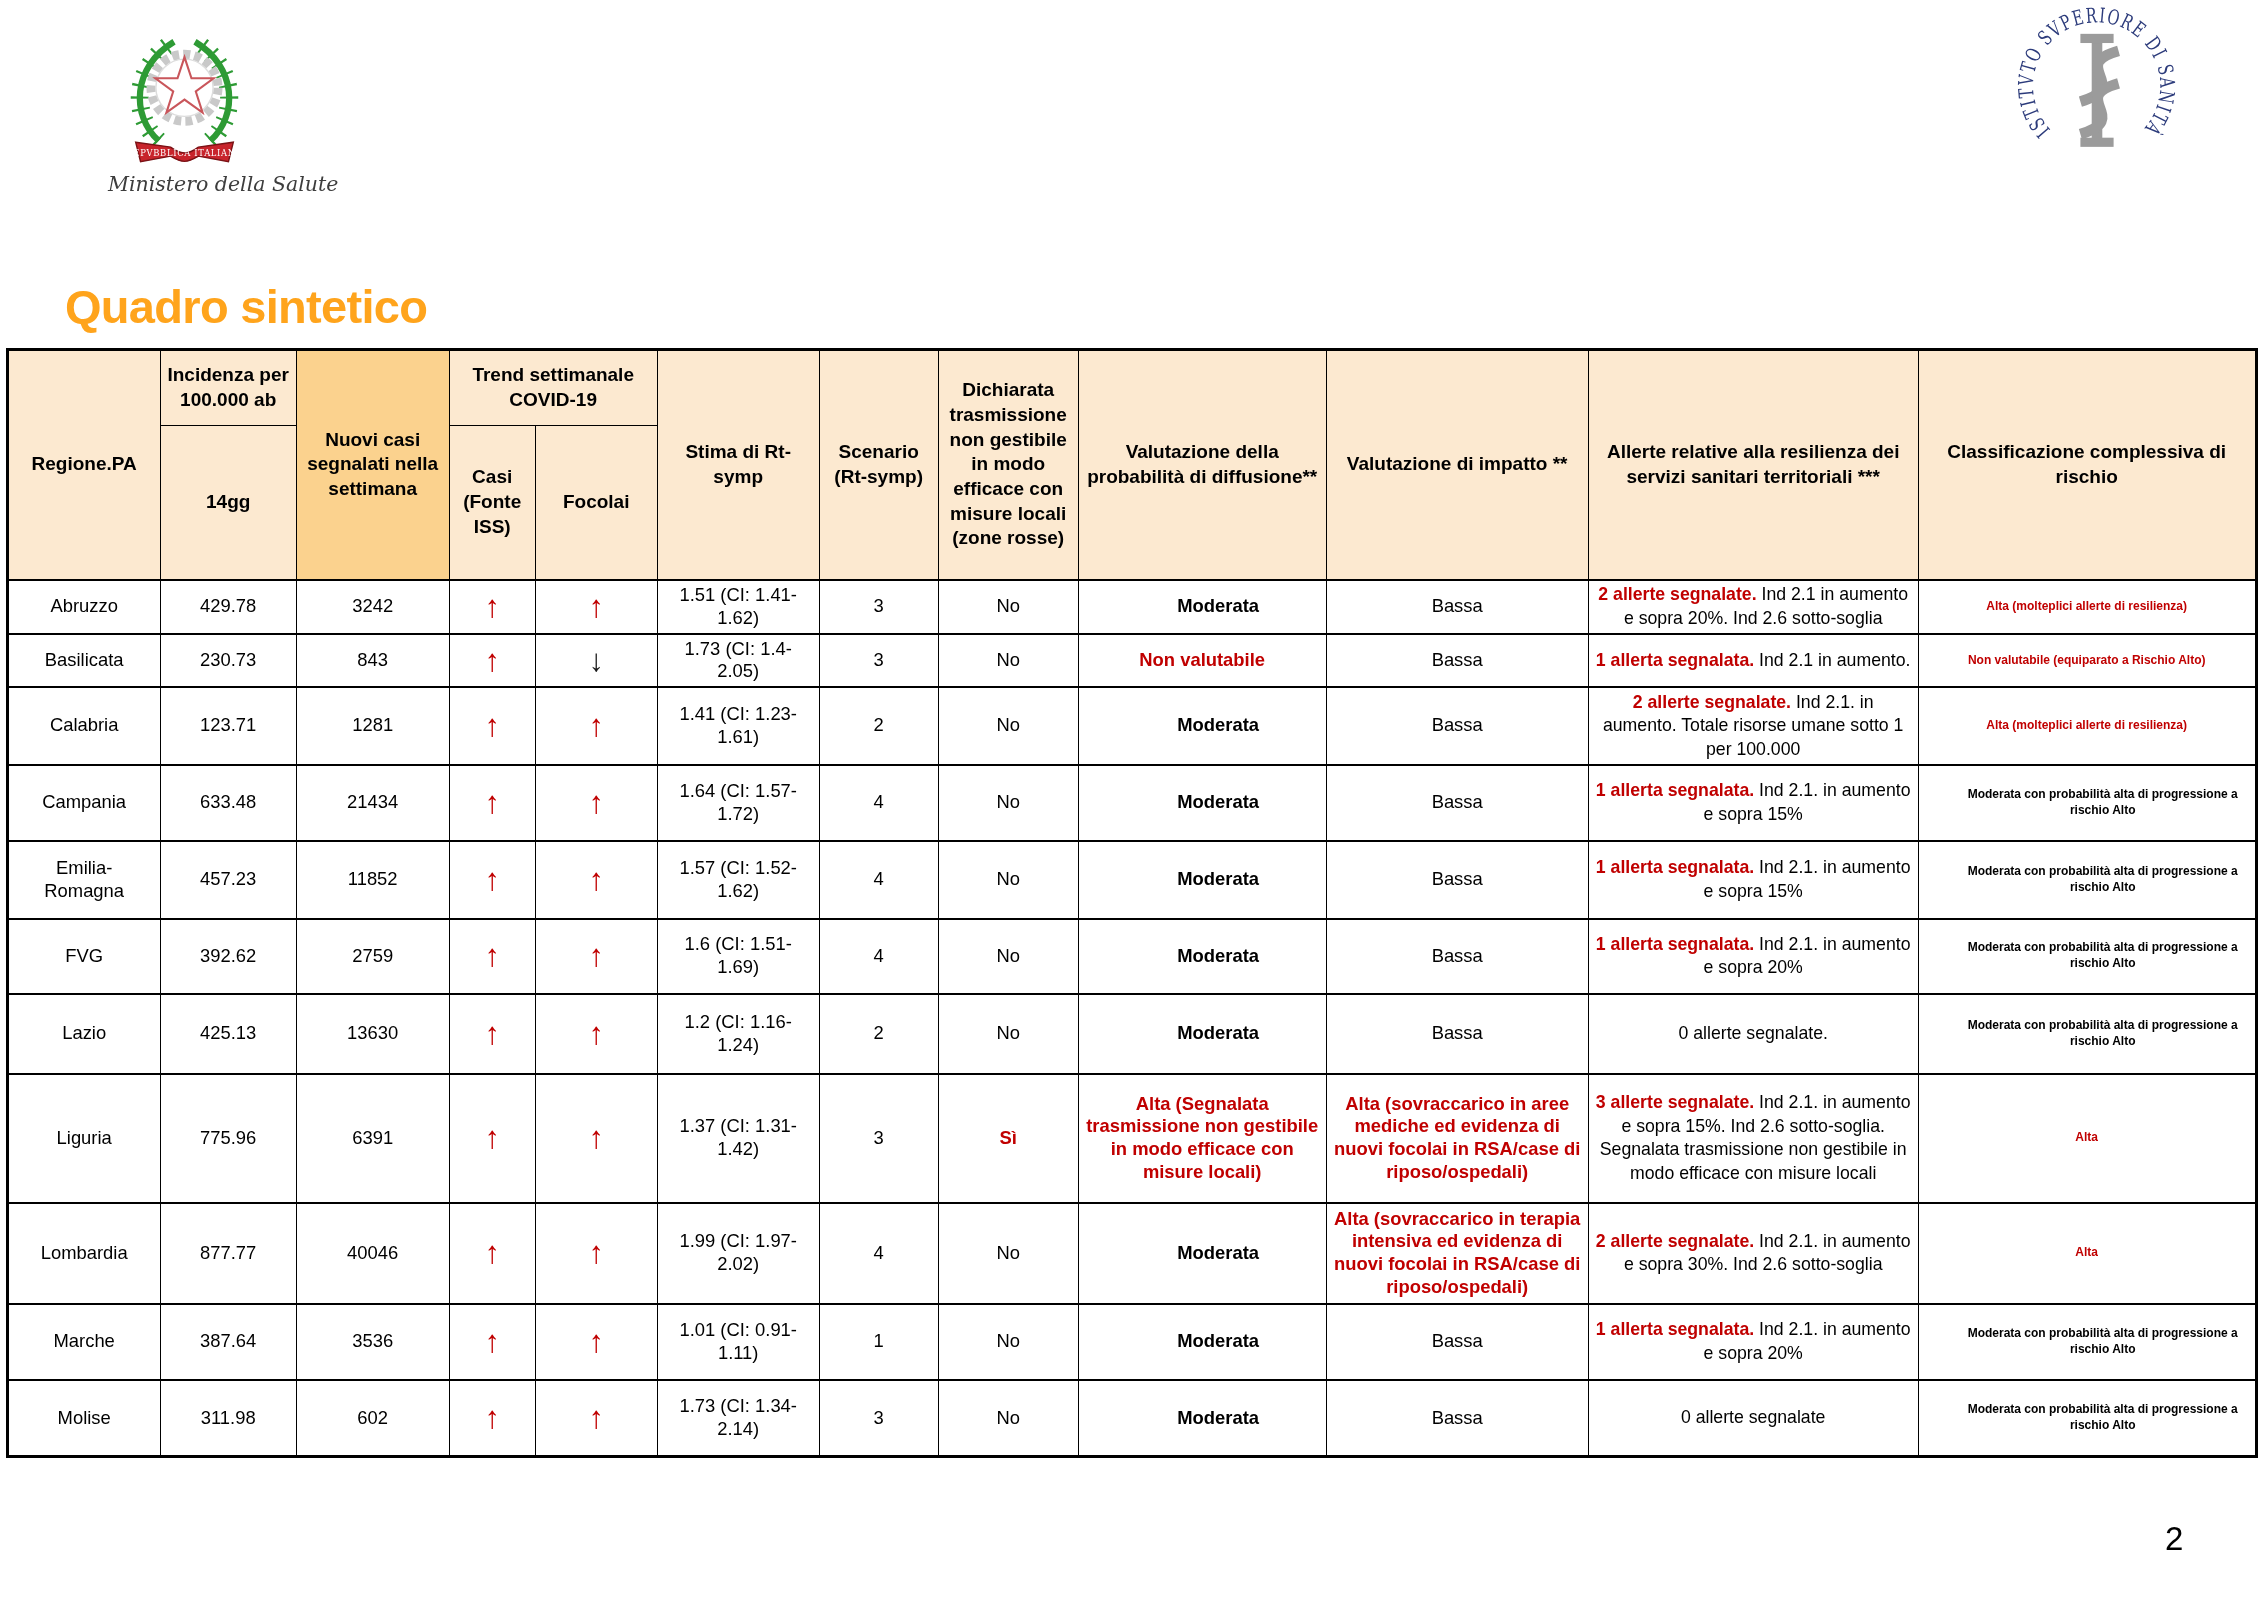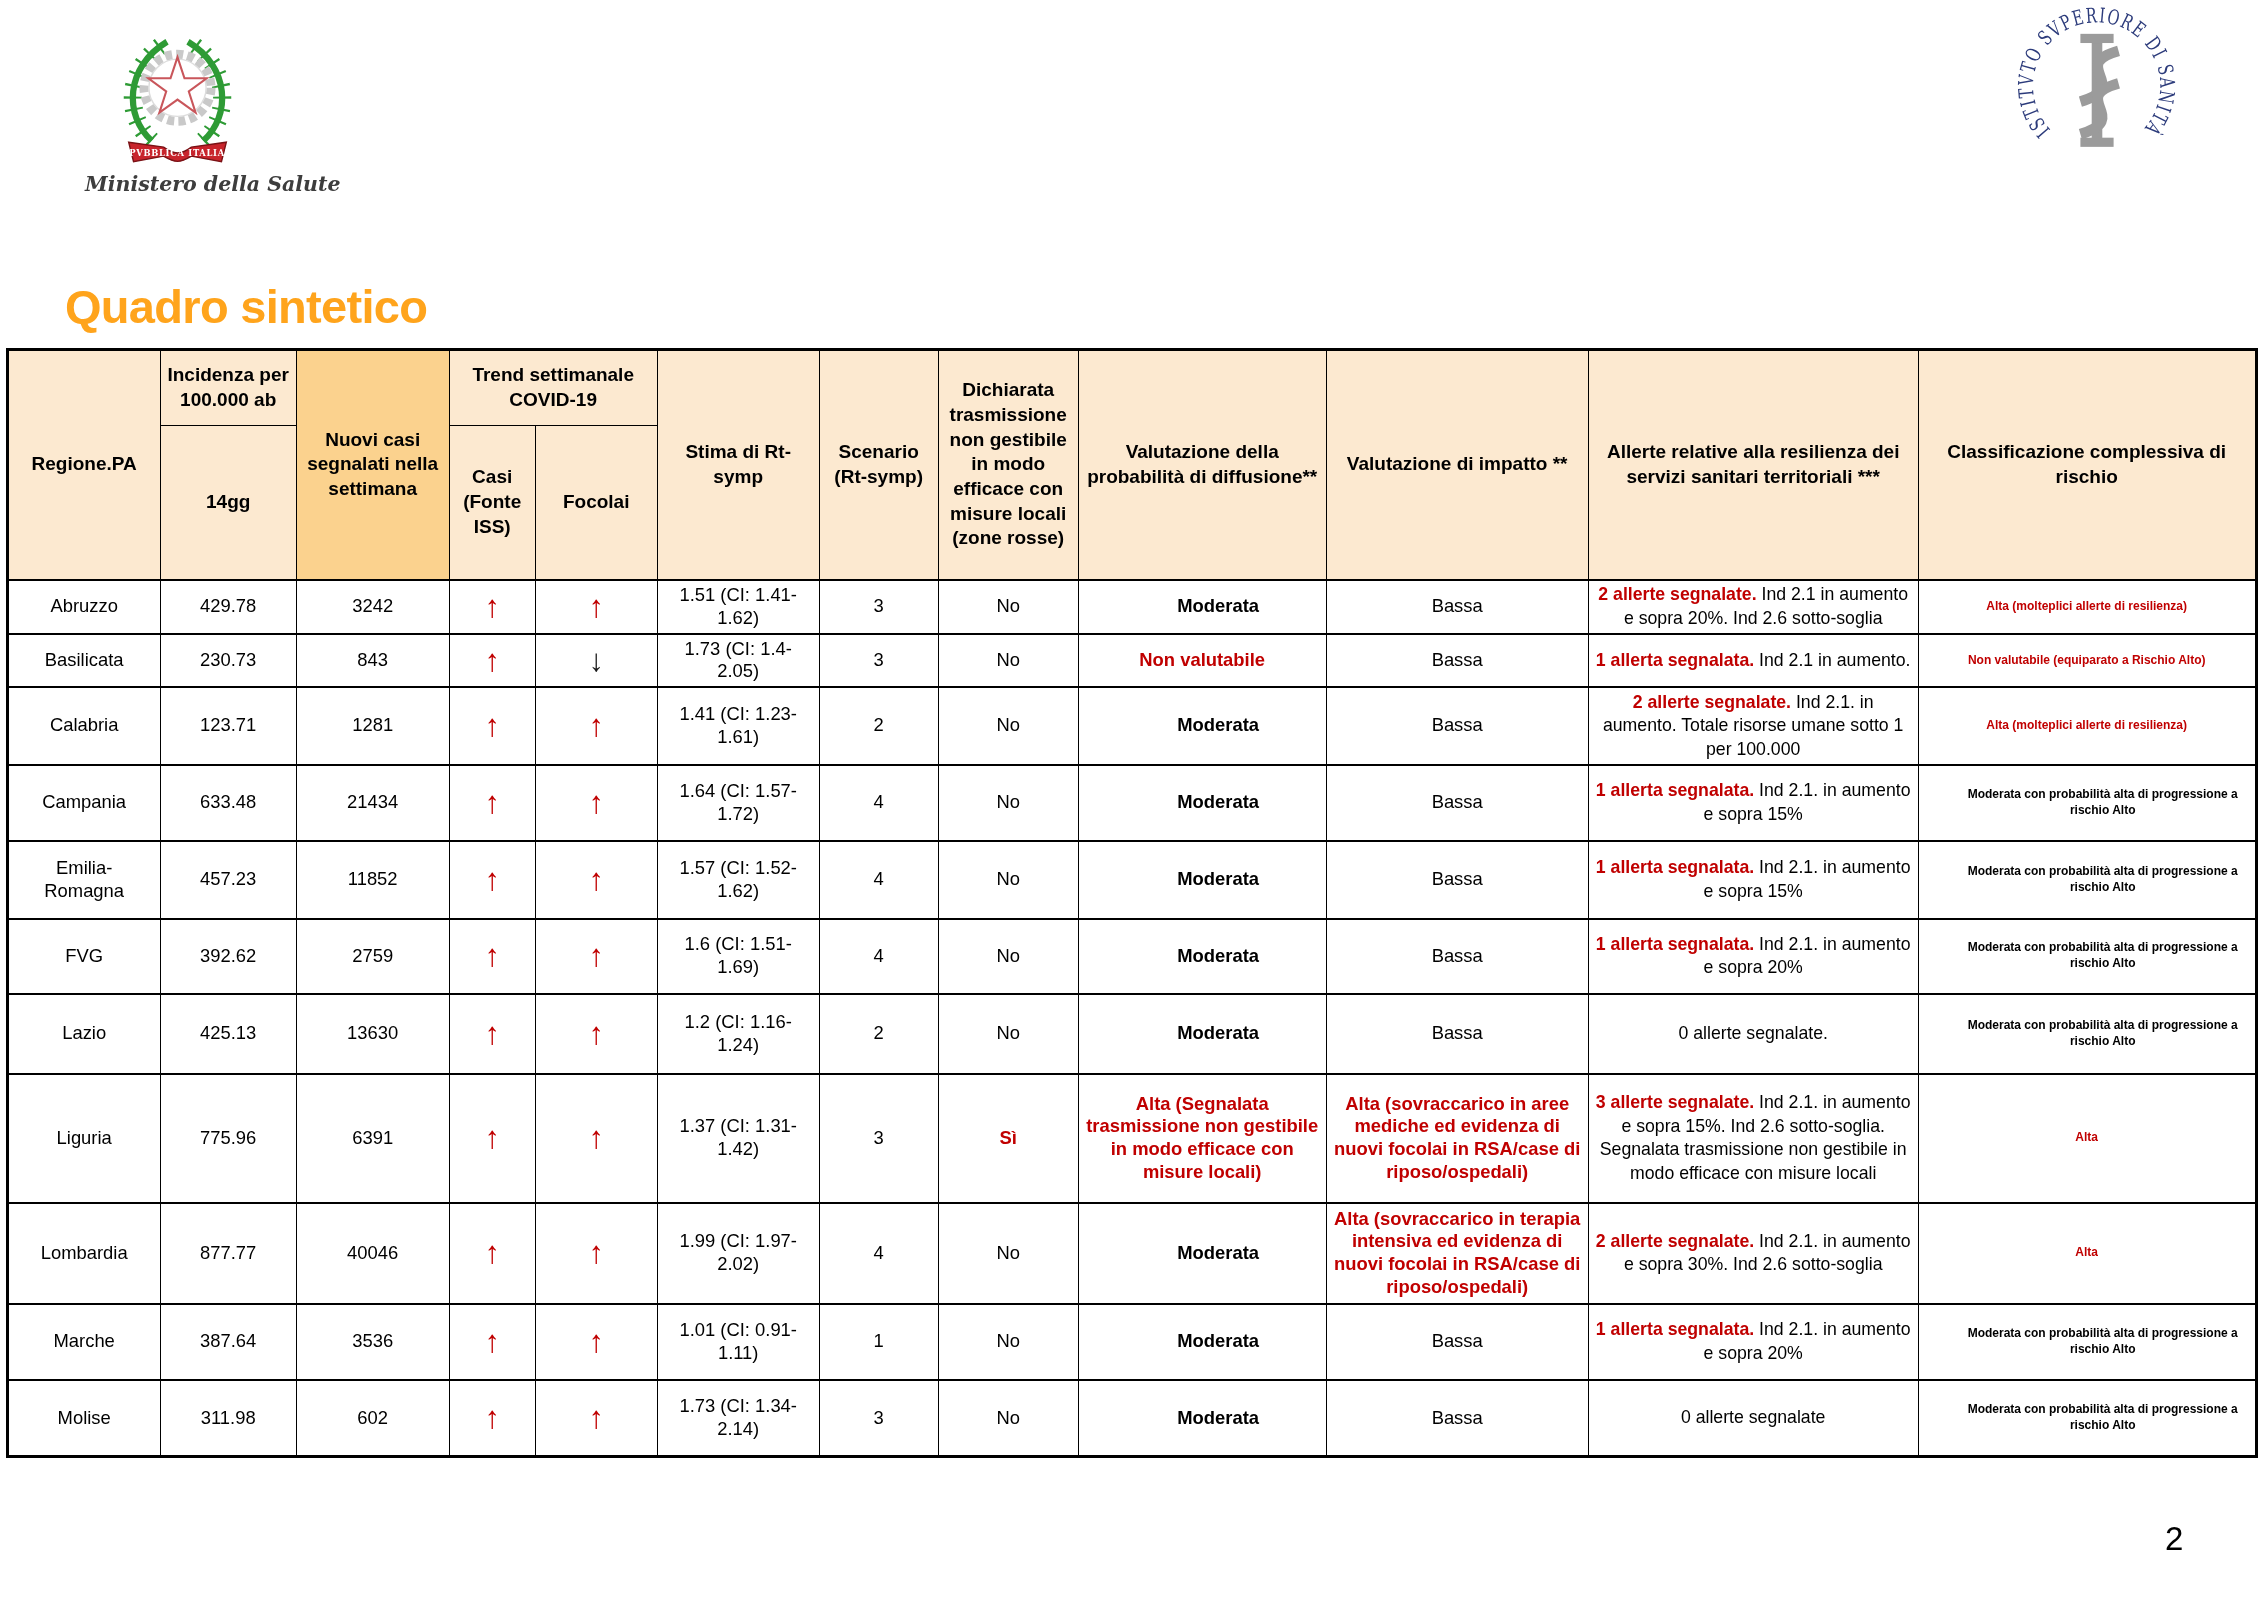--- a/index.html
+++ b/index.html
@@ -6,24 +6,24 @@
     --header-bg:#FCE9D0; --highlight-bg:#FBD28E; --red:#C00000;
     --title-orange:#FFA41C; --iss-blue:#2C3B7B;
   }
   *{box-sizing:border-box;}
   html,body{margin:0;padding:0;}
   body{
     width:2261px;height:1617px;position:relative;background:#ffffff;
     font-family:"Liberation Sans",sans-serif;color:#000;overflow:hidden;
   }
   
-  .logo-min{position:absolute;left:85px;top:18.4px;width:184px;text-align:center;font-weight:bold;}
+  .logo-min{position:absolute;left:92px;top:18.4px;width:184px;text-align:center;}
   .logo-min .caption{
     font-family:"DejaVu Serif",serif;font-style:italic;font-size:20.5px;
-    color:#3d3d3d;margin-top:1.4px;white-space:nowrap;
+    color:#3d3d3d;margin-top:1.4px;white-space:nowrap;margin-left:16px;
   }
   .logo-iss{position:absolute;left:2014px;top:7px;width:166px;height:166px;}
   
   .title{
     position:absolute;left:65px;top:279px;font-size:47px;font-weight:bold;
     color:var(--title-orange);letter-spacing:-0.7px;white-space:nowrap;
   }
   
   table.risk{
     position:absolute;left:5.7px;top:348px;width:2250px;

